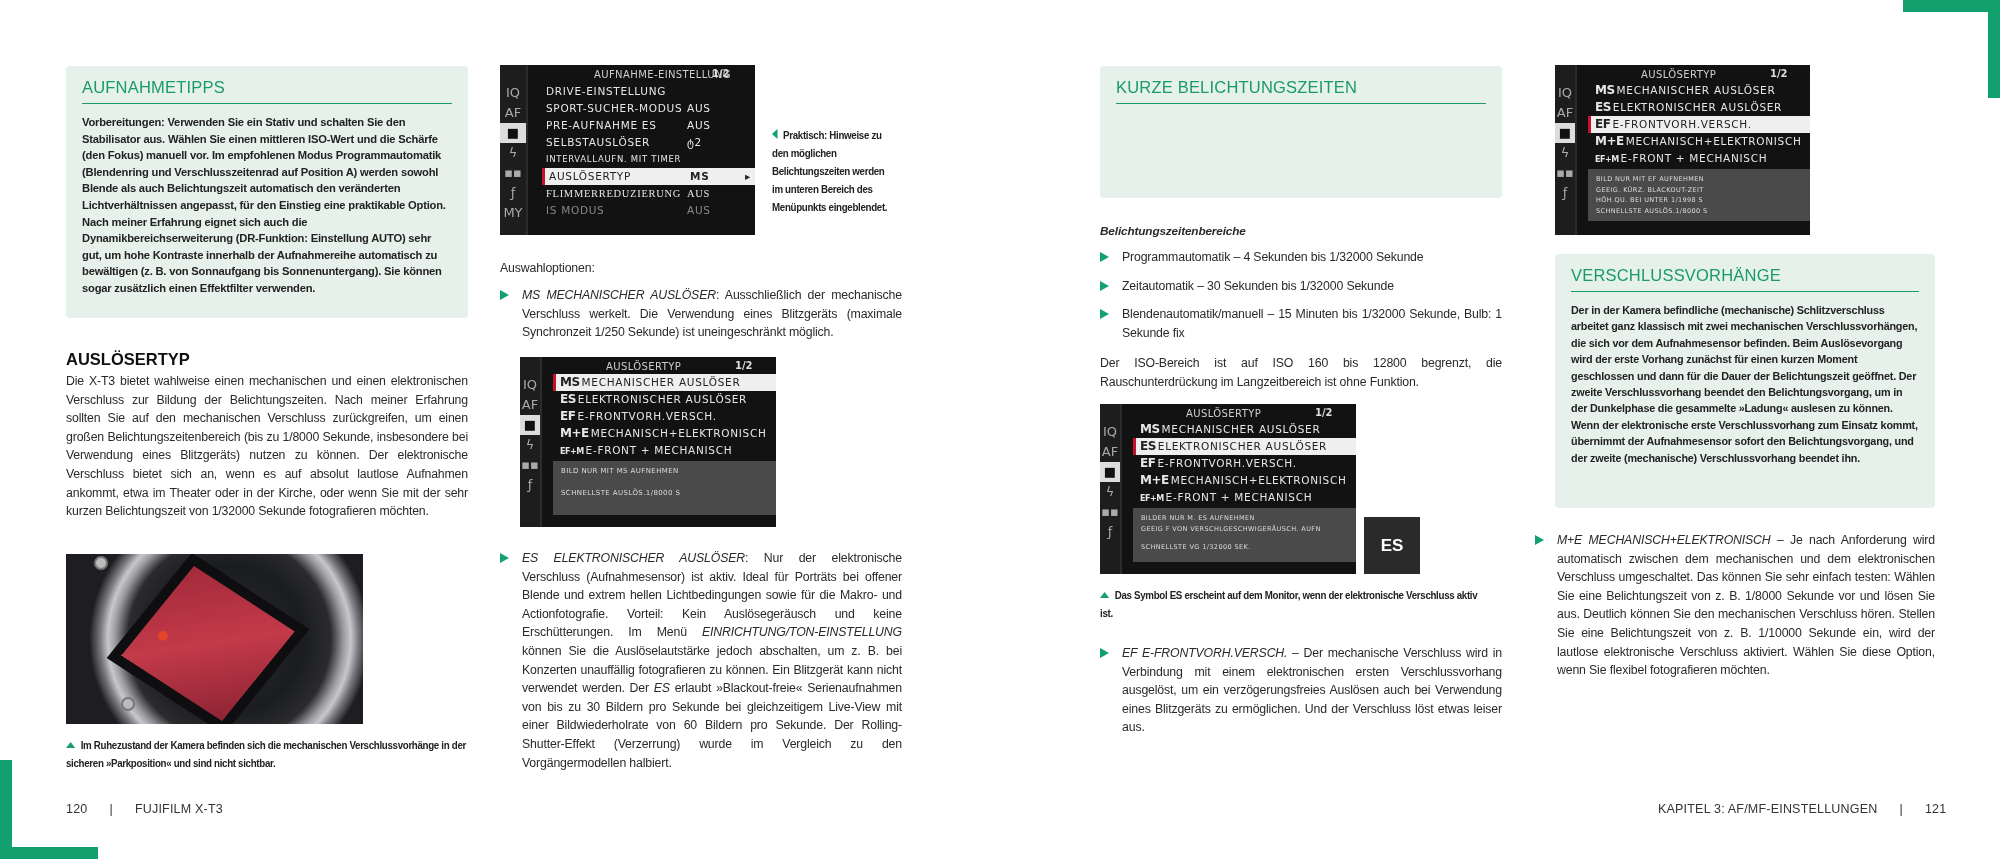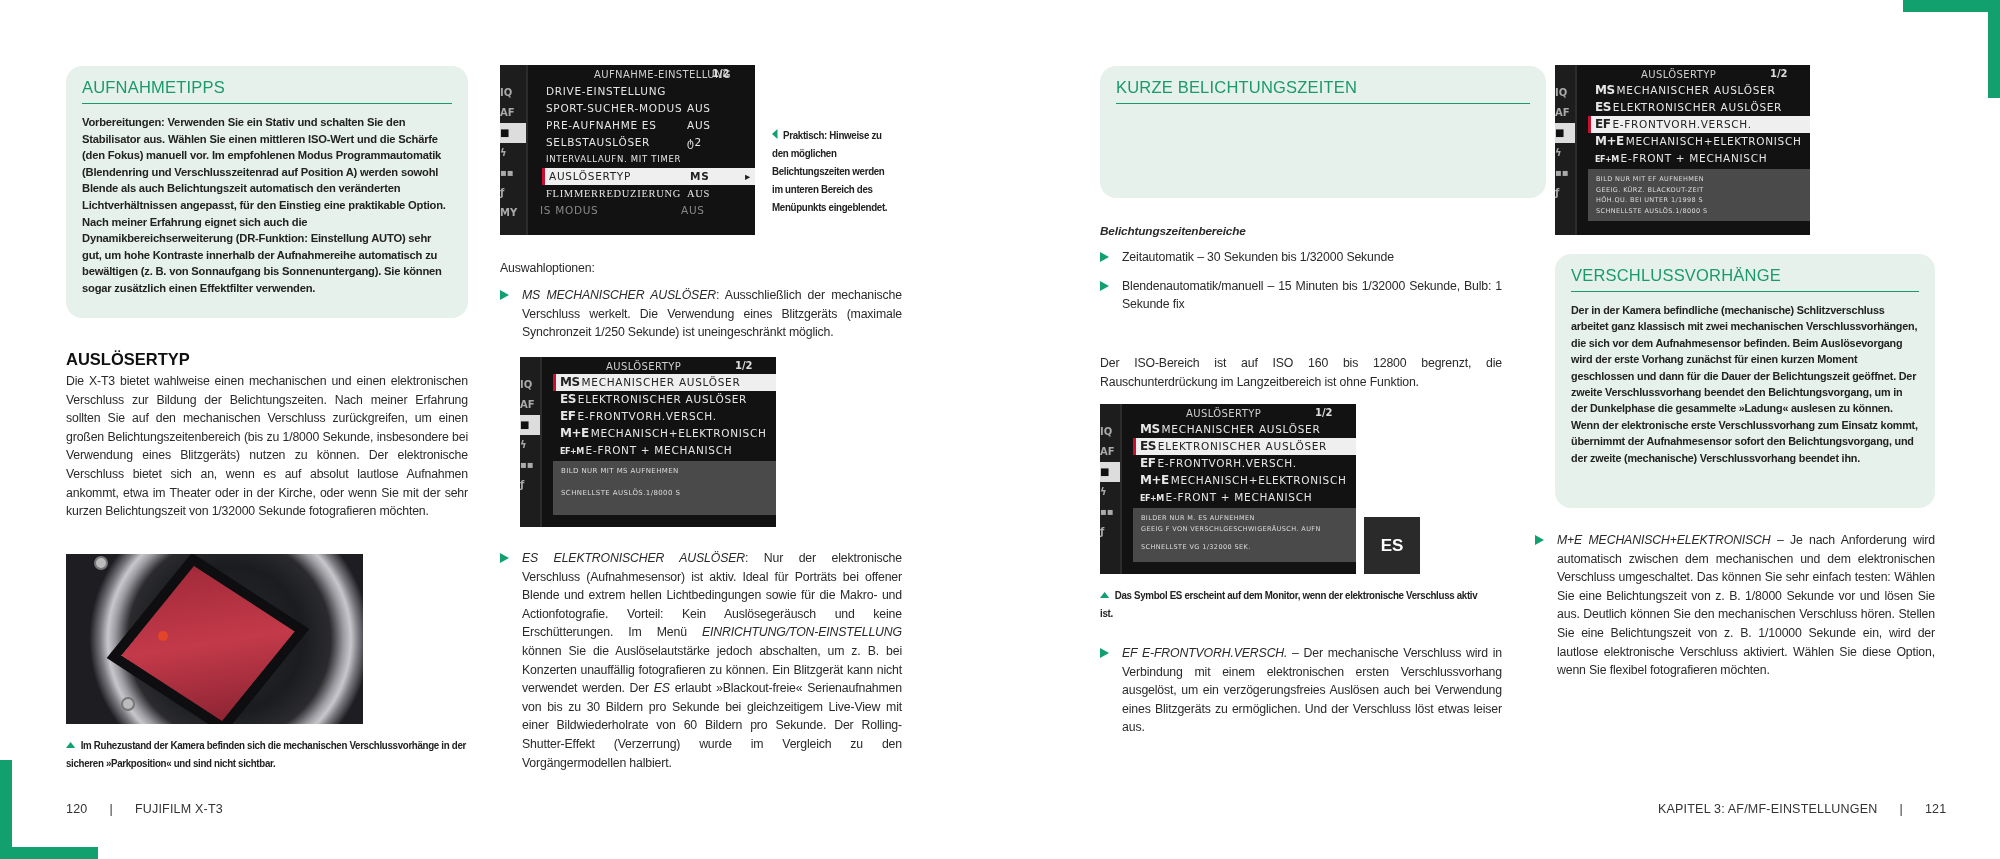--- a/index.html
+++ b/index.html
@@ -4,21 +4,21 @@
 <style>
   * { box-sizing: border-box; margin: 0; padding: 0; }
   html, body { width: 2000px; height: 859px; background: #ffffff; overflow: hidden; }
   body { position: relative; font-family: "Liberation Sans", sans-serif; color: #222; }
 
   .corner { position: absolute; background: #13a06f; }
 
   .page { position: absolute; top: 0; height: 859px; }
 
   .tipbox {
-    position: absolute; background: #e5f1ea; border-radius: 16px;
+    position: absolute; background: #e5f1ea; border-radius: 4px;
     padding: 12px 16px 14px 16px;
   }
   .tipbox h3 {
     font-family: "Liberation Sans", sans-serif; font-weight: normal;
     color: #1a9a6c; font-size: 16.5px; letter-spacing: 0.2px;
     padding-bottom: 6px; border-bottom: 1.5px solid #1a9a6c; margin-bottom: 10px;
   }
   .tipbox p {
     font-family: "Liberation Sans", sans-serif; font-weight: bold;
     font-size: 11.2px; line-height: 16.6px; color: #222; letter-spacing: -0.2px;
@@ -61,21 +61,21 @@
   
   .screen {
     position: absolute; background: #121212; overflow: hidden;
     font-family: "DejaVu Sans", sans-serif; color: #e8e8e8;
   }
   .screen .side {
     position: absolute; left: 0; top: 0; bottom: 0; width: 22px; background: #1d1d1d;
     border-right: 2px solid #2c2c2c;
   }
   .screen .side span {
-    display: block; font-size: 10px; color: #aaa; text-align: left; height: 20px; line-height: 20px; font-weight: bold;
+    display: block; font-size: 13px; color: #aaa; text-align: center; height: 20px; line-height: 20px; font-weight: normal;
   }
   .screen .side span.active { background: #ddd; color: #111; }
   .screen .title {
     position: absolute; top: 4px; font-size: 10px; color: #cfcfcf; letter-spacing: 0.4px; margin-left: 48px;
   }
   .screen .page-num { position: absolute; top: 3px; font-size: 10px; color: #ddd; font-weight: bold; }
   .screen .row {
     position: absolute; height: 17px; line-height: 17px; font-size: 10.5px; letter-spacing: 0.7px;
     white-space: nowrap; color: #e6e6e6;
   }
@@ -147,21 +147,21 @@
     </div>
     <div class="title" style="left:46px;">AUFNAHME-EINSTELLUNG</div>
     <div class="page-num" style="left:212px;">1/2</div>
     <div class="row" style="left:42px; top:18px; width:213px; padding-left:4px;"><span>DRIVE-EINSTELLUNG</span></div>
     <div class="row" style="left:42px; top:35px; width:213px; padding-left:4px;"><span>SPORT-SUCHER-MODUS</span><span class="val" style="left:145px;">AUS</span></div>
     <div class="row" style="left:42px; top:52px; width:213px; padding-left:4px;"><span>PRE-AUFNAHME ES</span><span class="val" style="left:145px;">AUS</span></div>
     <div class="row" style="left:42px; top:69px; width:213px; padding-left:4px;"><span>SELBSTAUSLÖSER</span><span class="val" style="left:145px;">ტ2</span></div>
     <div class="row" style="left:42px; top:86px; width:213px; padding-left:4px; font-size:8.5px;"><span>INTERVALLAUFN. MIT TIMER</span></div>
     <div class="row sel" style="left:42px; top:103px; width:213px; padding-left:4px;"><span>AUSLÖSERTYP</span><span class="val" style="left:145px; font-weight:bold;">MS</span><span class="val" style="left:200px;">▸</span></div>
     <div class="row" style="left:42px; top:120px; width:213px; padding-left:4px;font-family:Liberation Serif, serif;"><span>FLIMMERREDUZIERUNG</span><span class="val" style="left:145px;">AUS</span></div>
-    <div class="row" style="left:36px; top:137px; width:213px; padding-left:4px; color:#888;"><span>IS MODUS</span><span class="val" style="left:145px;">AUS</span></div>
+    <div class="row" style="left:42px; top:137px; width:213px; padding-left:4px; color:#888;"><span>IS MODUS</span><span class="val" style="left:145px;">AUS</span></div>
     <div class="footer-btn" style="left:183px; top:158px;"><span>BACK</span><em style="font-style:normal;">SCHLIESSEN</em></div>
   </div>
   <div class="caption" style="left:772px; top:126px; width:130px;">
     <span class="tri-left"></span><span>Praktisch: Hinweise zu den möglichen Belichtungszeiten werden im unteren Bereich des Menüpunkts eingeblendet.</span>
   </div>
 
   <div class="body-text" style="left:500px; top:259px;">Auswahloptionen:</div>
 
   <ul class="bullet-list" style="left:500px; top:286px; width:402px;">
     <li><span class="arrow"></span><i>MS MECHANISCHER AUSLÖSER</i><span>: Ausschließlich der mechanische Verschluss werkelt. Die Verwendung eines Blitzgeräts (maximale Synchronzeit 1/250 Sekunde) ist uneingeschränkt möglich.</span></li>
@@ -194,27 +194,28 @@
     <li><span class="arrow"></span><i>ES ELEKTRONISCHER AUSLÖSER</i><span>: Nur der elektronische Verschluss (Aufnahmesensor) ist aktiv. Ideal für Porträts bei offener Blende und extrem hellen Lichtbedingungen sowie für die Makro- und Actionfotografie. Vorteil: Kein Auslösegeräusch und keine Erschütterungen. Im Menü </span><i>EINRICHTUNG/TON-EINSTELLUNG</i><span> können Sie die Auslöselautstärke jedoch abschalten, um z. B. bei Konzerten unauffällig fotografieren zu können. Ein Blitzgerät kann nicht verwendet werden. Der </span><i>ES</i><span> erlaubt »Blackout-freie« Serienaufnahmen von bis zu 30 Bildern pro Sekunde bei gleichzeitigem Live-View mit einer Bildwiederholrate von 60 Bildern pro Sekunde. Der Rolling-Shutter-Effekt (Verzerrung) wurde im Vergleich zu den Vorgängermodellen halbiert.</span></li>
   </ul>
 
   <div class="footer" style="left:66px;">
     <span>120</span><span class="sep">|</span><span>FUJIFILM X-T3</span>
   </div>
 </div>
 
 <div class="page" style="left:1000px; width:1000px;">
 
-  <div class="tipbox" style="left:100px; top:66px; width:446px; height:132px;">
+  <div class="tipbox" style="left:100px; top:66px; width:402px; height:132px;">
     <h3>KURZE BELICHTUNGSZEITEN</h3>
   </div>
 
   <div class="body-text" style="left:100px; top:222px; font-weight:bold; font-style:italic; font-size:11.8px;">Belichtungszeitenbereiche</div>
 
   <ul class="bullet-list" style="left:100px; top:248px; width:402px;">
+    <li style="margin-bottom:10px;"><span class="arrow"></span><span>Programmautomatik – 4 Sekunden bis 1/32000 Sekunde</span></li>
     <li style="margin-bottom:10px;"><span class="arrow"></span><span>Zeitautomatik – 30 Sekunden bis 1/32000 Sekunde</span></li>
     <li><span class="arrow"></span><span>Blendenautomatik/manuell – 15 Minuten bis 1/32000 Sekunde, Bulb: 1 Sekunde fix</span></li>
   </ul>
 
   <div class="body-text" style="left:100px; top:354px; width:402px;">Der ISO-Bereich ist auf ISO 160 bis 12800 begrenzt, die Rauschunterdrückung im Langzeitbereich ist ohne Funktion.</div>
 
   <div class="screen" style="left:100px; top:404px; width:256px; height:170px;">
     <div class="side">
       <span style="margin-top:18px">IQ</span>
         <span>AF</span>

